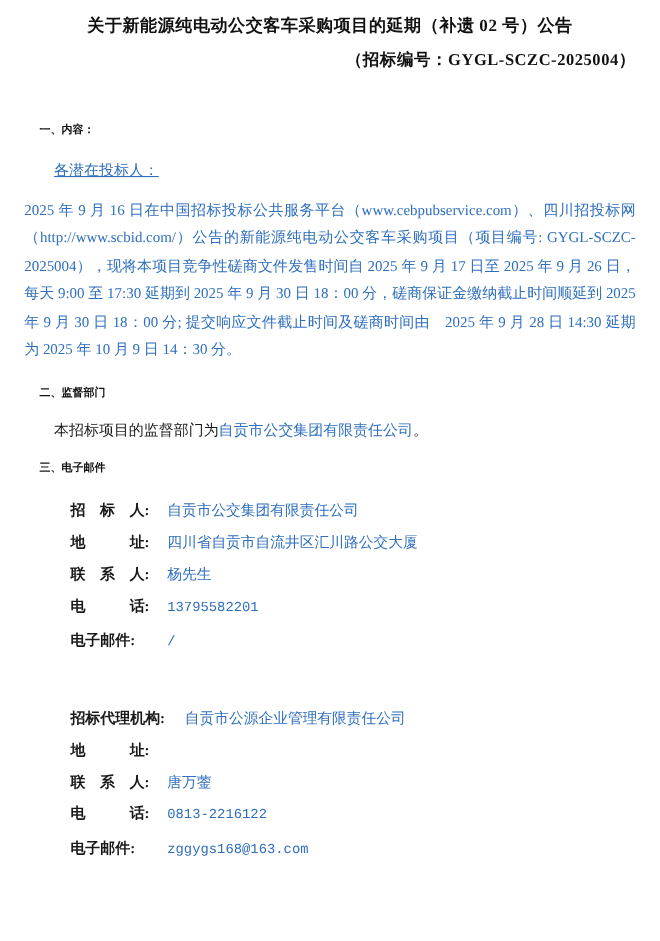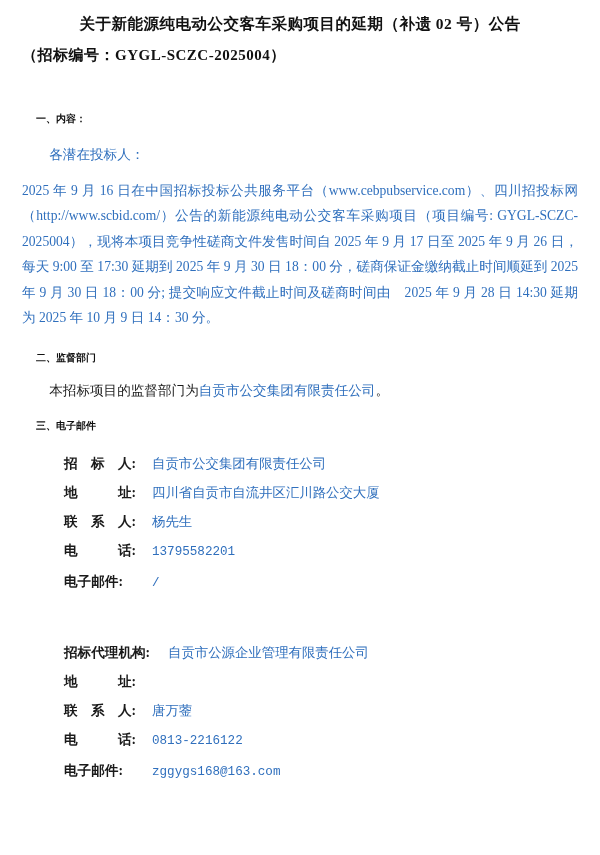--- a/index.html
+++ b/index.html
@@ -24,21 +24,21 @@
   .doc-title {
     text-align: center;
     font-size: 15.5px;
     font-weight: bold;
     letter-spacing: 0.5px;
     line-height: 28px;
     color: #111;
     margin-top: 2px;
   }
   .doc-subtitle {
-    text-align: left;
+    text-align: right;
     font-size: 15px;
     font-weight: bold;
     letter-spacing: 0.5px;
     line-height: 30px;
     color: #111;
     margin-top: 2px;
   }
   .section-heading {
     font-size: 10px;
     font-weight: bold;
@@ -49,21 +49,21 @@
   .h-content { margin-top: 36px; padding-left: 14px; }
   .h-supervise { margin-top: 14px; padding-left: 14px; }
   .h-contact { margin-top: 10px; padding-left: 14px; }
 
   .body-blue {
     color: #2f6fbd;
     font-size: 13.6px;
     line-height: 25.5px;
     text-align: justify;
   }
-  .indent2 { text-indent: 2em; }
+  .indent2 { text-indent: 2em; text-decoration: underline; }
   .para-block { margin-top: 10px; }
 
   .supervise-line {
     margin-top: 8px;
     font-size: 13.6px;
     line-height: 24px;
     text-indent: 2em;
     color: #1a1a1a;
   }
   .supervise-line .blue { color: #2f6fbd; }

